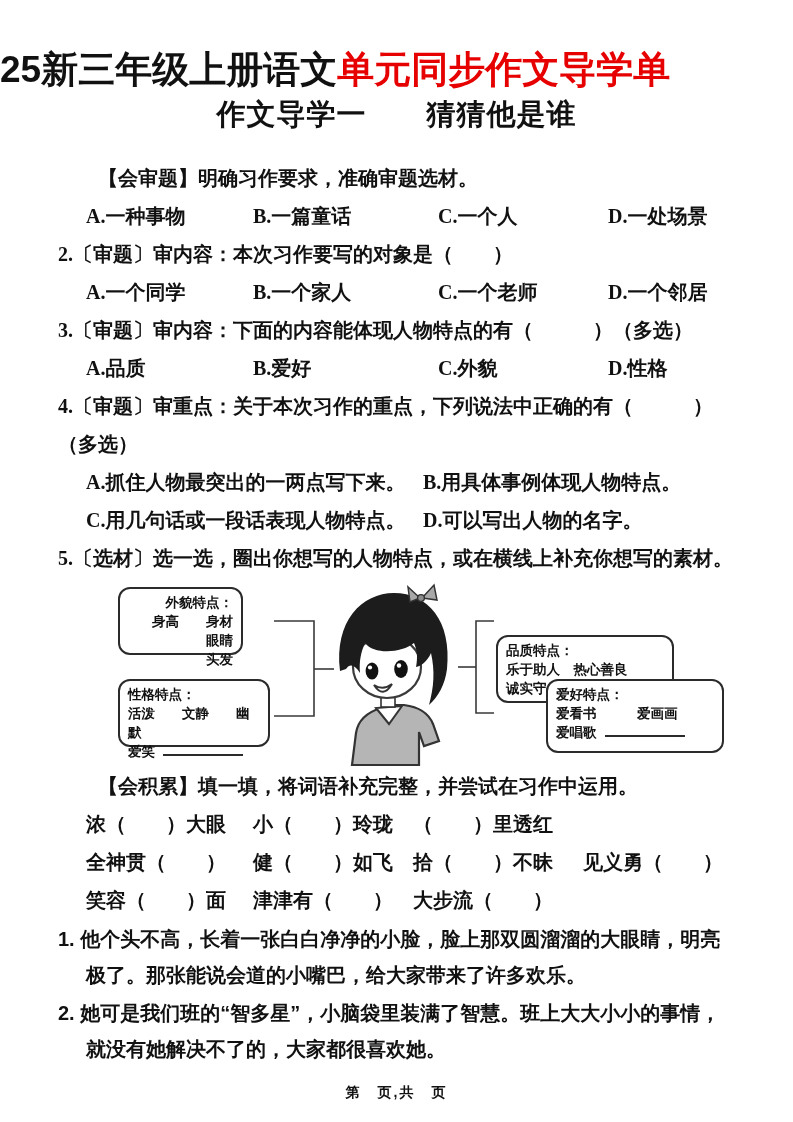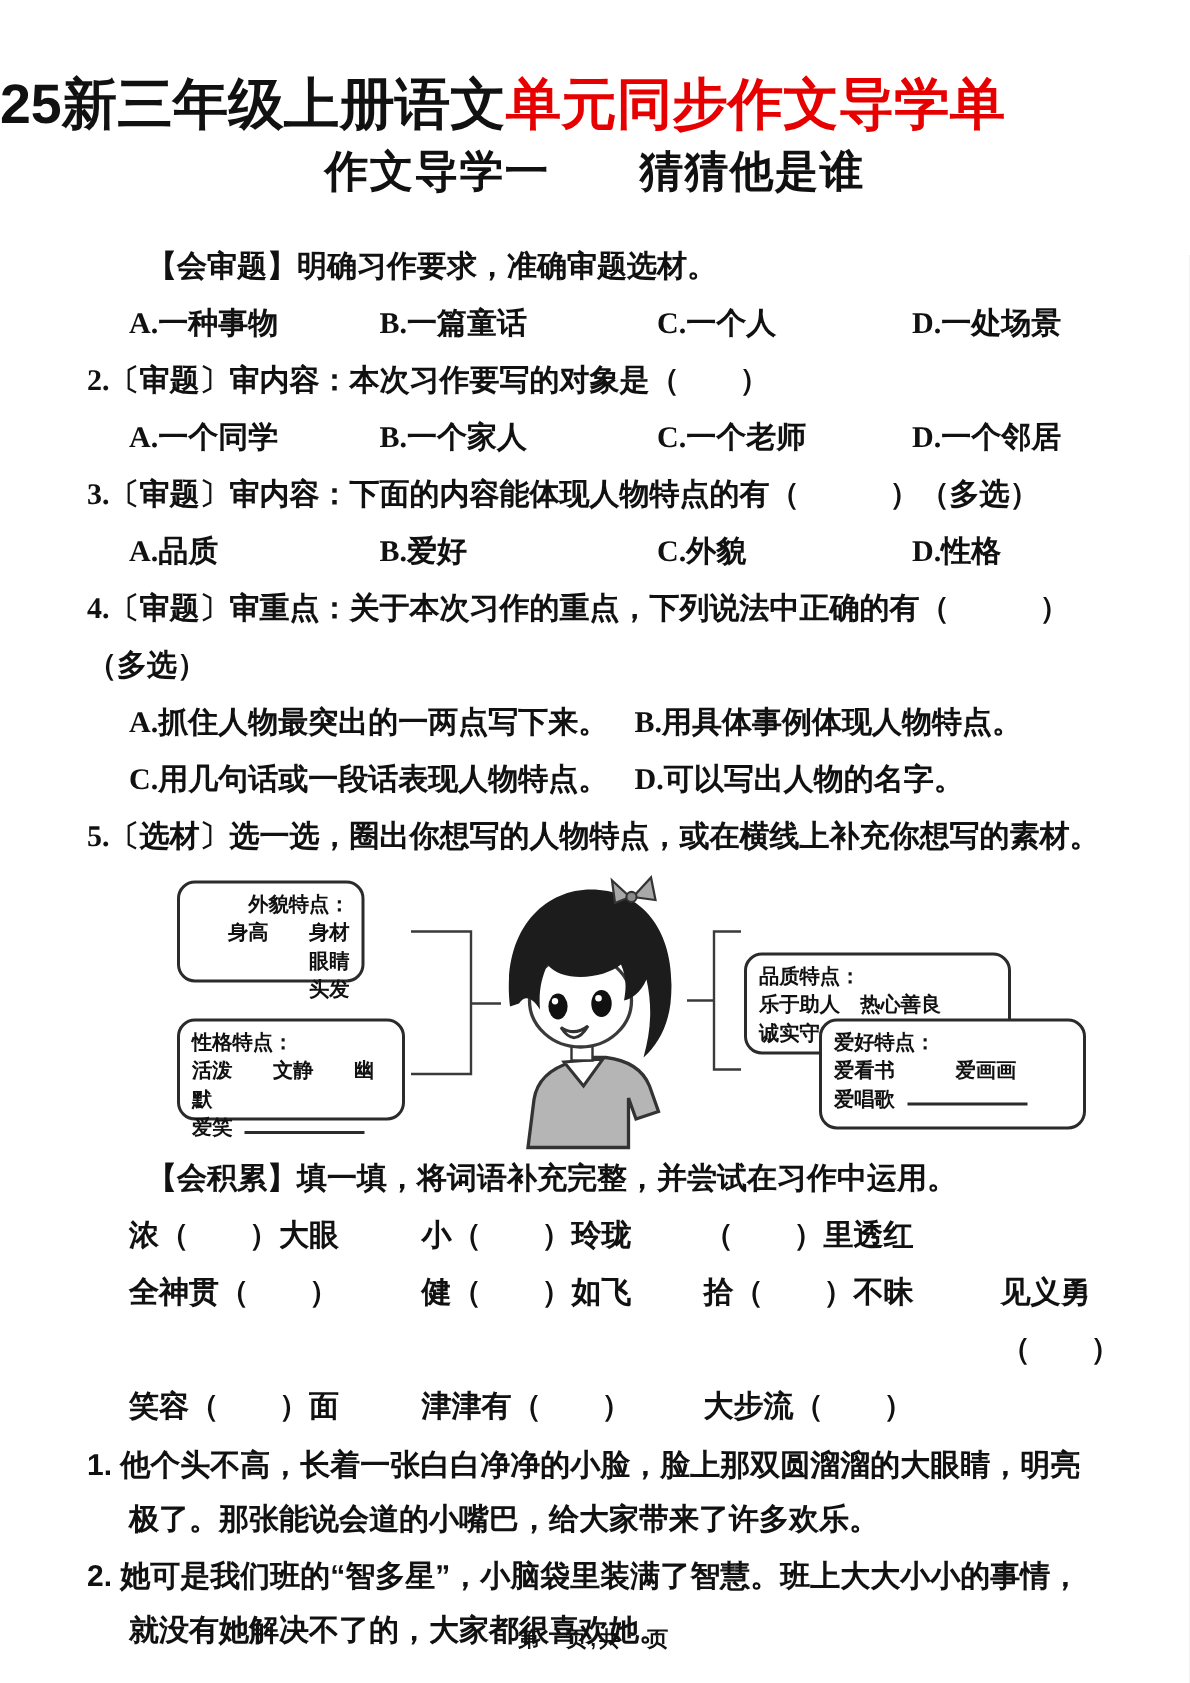--- a/index.html
+++ b/index.html
@@ -87,21 +87,20 @@
   .box-quality     { left: 438px; top: 6px;   width: 178px; height: 68px; margin-top: 48px; }
   .box-hobby       { left: 456px; top: 98px;  width: 178px; height: 74px; margin-left: 32px; }
   .connectors, .girl-svg { position: absolute; top: 0; left: 0; }
   .girl-svg { left: 272px; top: 2px; }
   .words {
     display: grid;
     grid-template-columns: 167px 160px 170px auto;
     padding-left: 28px;
     line-height: 38px;
     font-weight: bold;
-    gap: 28px;
   }
   .sentence {
     padding-left: 28px;
     text-indent: -28px;
     line-height: 36px;
     font-weight: bold;
     margin-top: 2px;
   }
   .footer {
     position: absolute;

